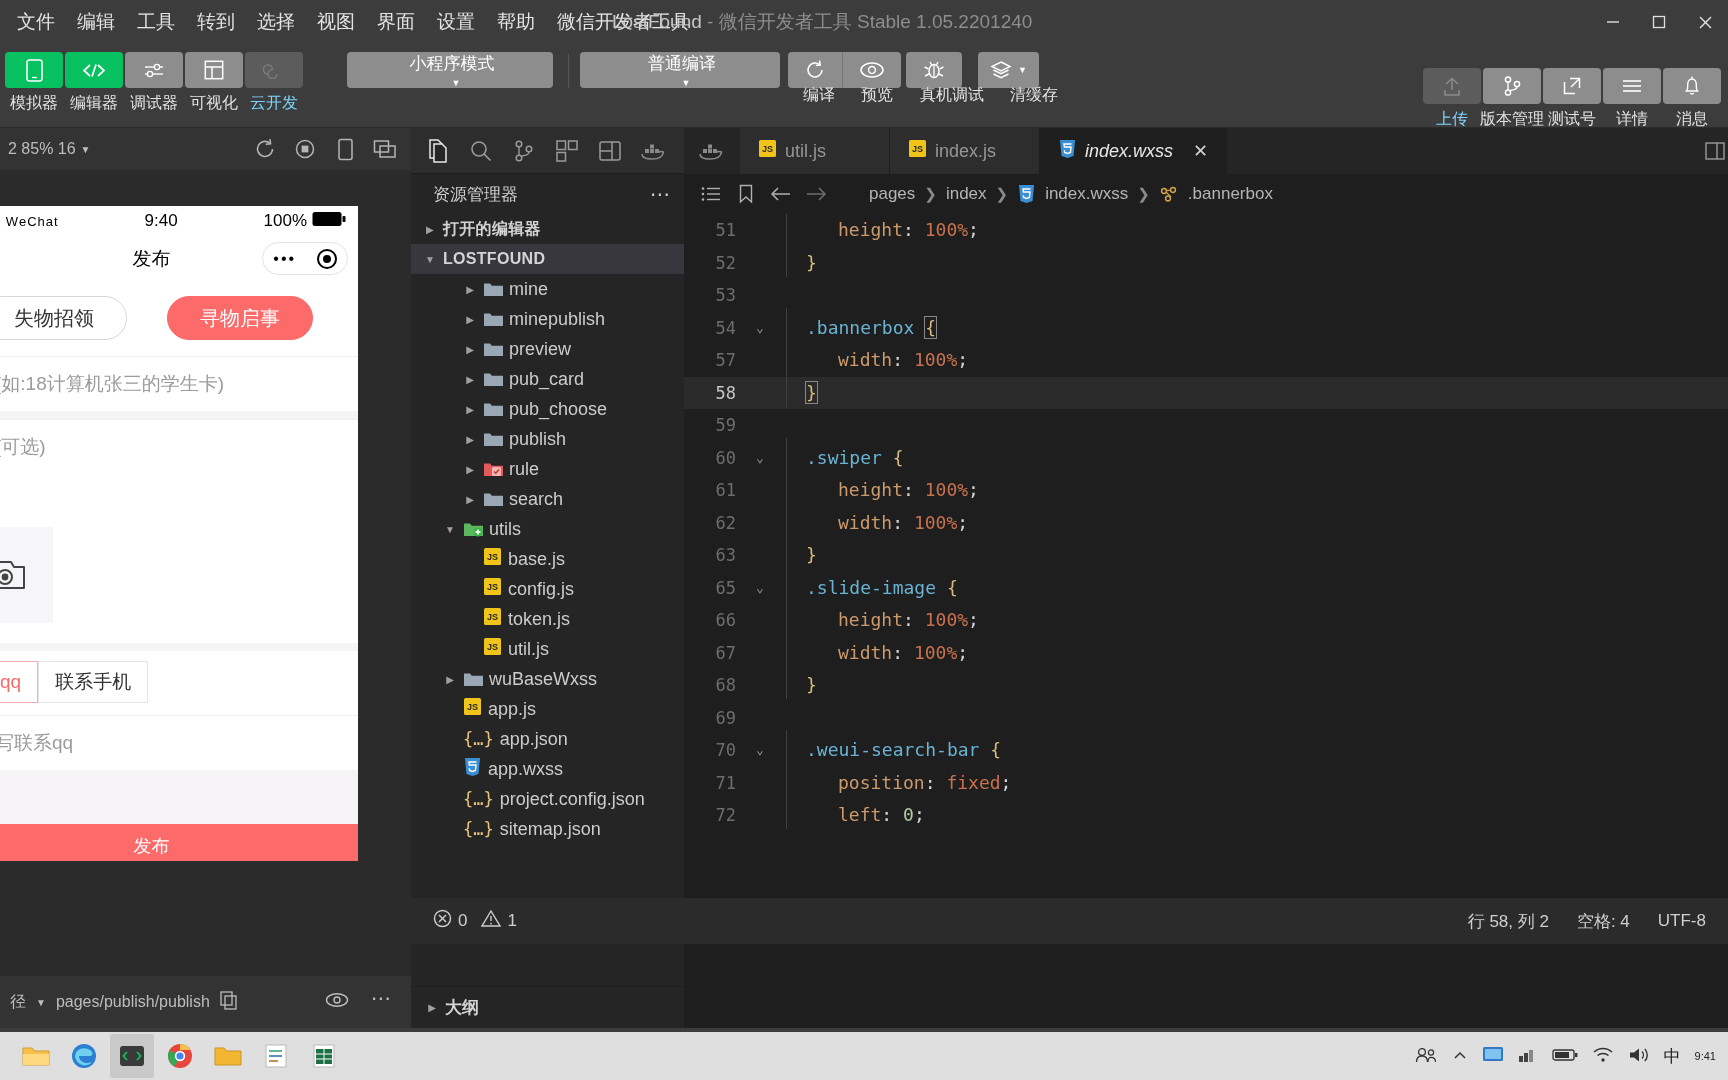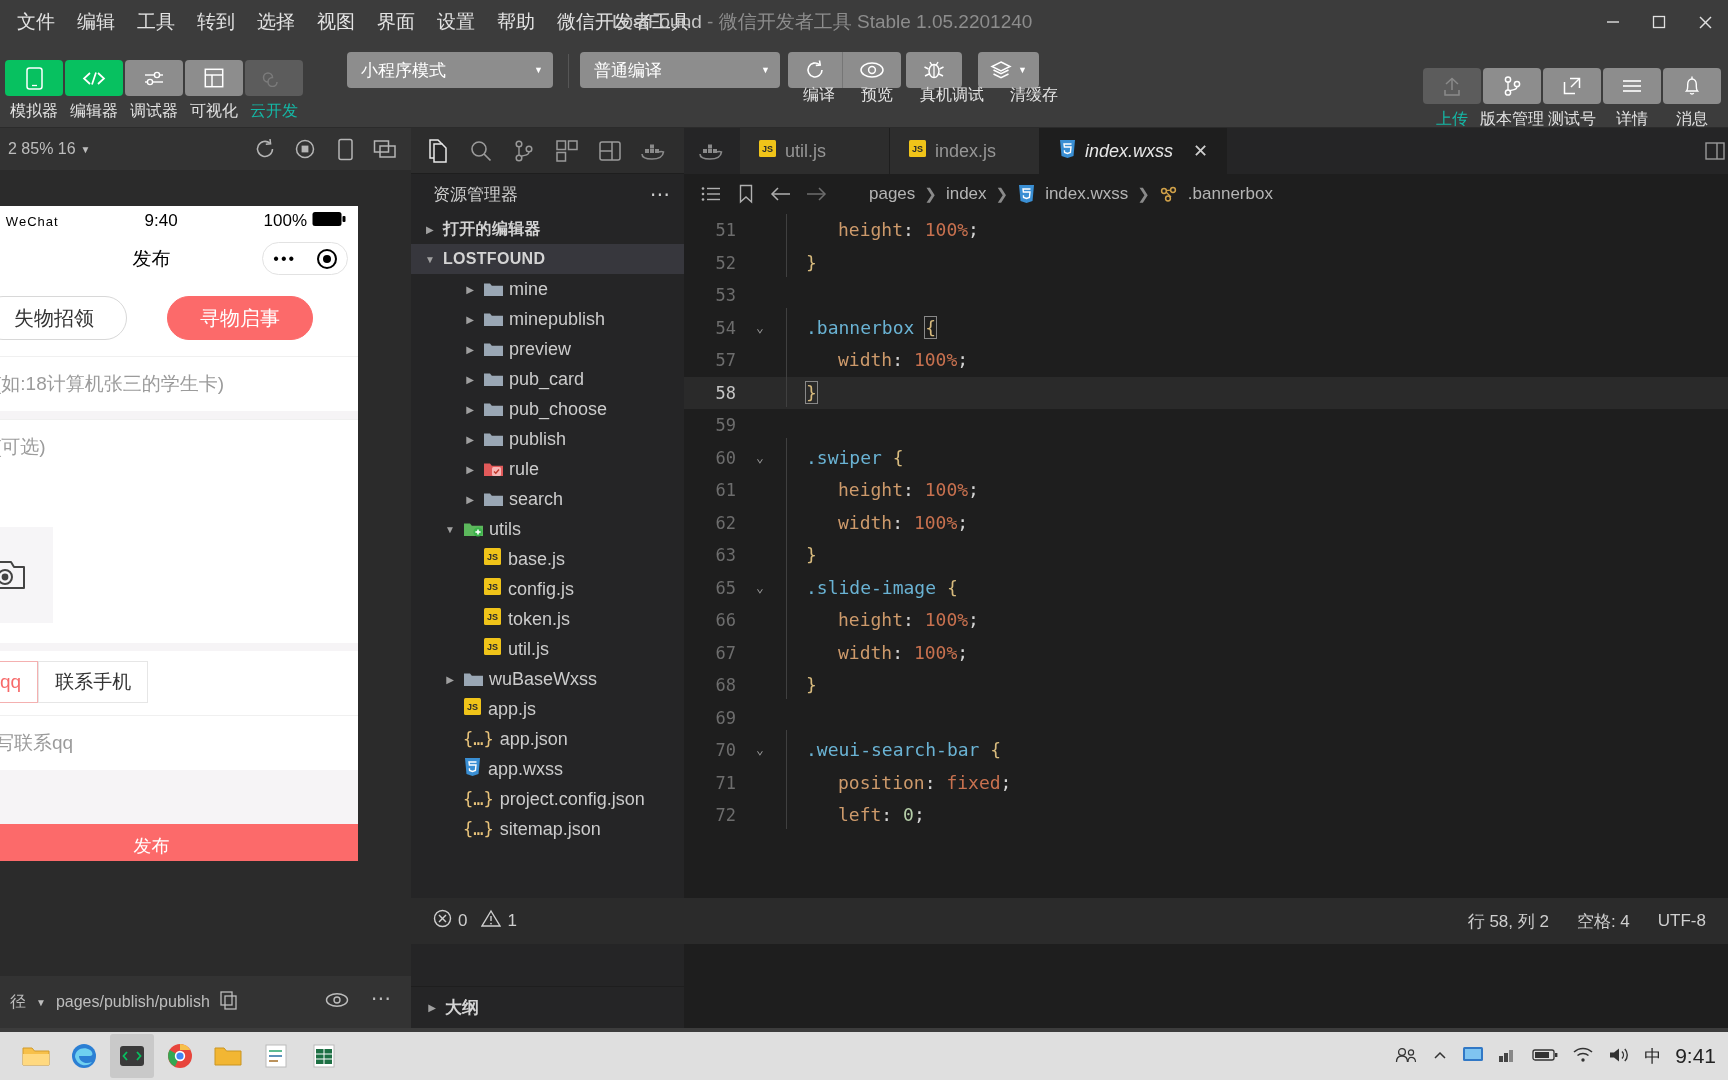--- a/index.html
+++ b/index.html
@@ -44,25 +44,25 @@
     width: 60px; cursor: default;
   }
   .tb-box {
     width: 58px; height: 36px; border-radius: 4px;
     background: #8d8d8d; display: flex; align-items: center; justify-content: center;
     color: #fff;
   }
   .tb-box.green { background: #07c160; }
   .tb-box.dim { background: #5c5c5c; }
   .tb-lbl { font-size: 16px; color: #e3e3e3; margin-top: 5px; white-space: nowrap; }
-  .tb-lbl.dim { color: #14b8a6; }
+  .tb-lbl.dim { color: #7dd3fc; }
   .select-box {
     height: 36px; border-radius: 4px; background: #8d8d8d;
     display: flex; align-items: center; justify-content: space-between;
-    padding: 0 10px 0 14px; color: #fff; font-size: 17px;
+    padding: 0 10px 0 14px; color: #fff; font-size: 17px; flex-direction: column;
   }
   .caret { font-size: 9px; margin-left: 8px; color: #fff; }
   .pill {
     height: 36px; border-radius: 4px; background: #8d8d8d;
     display: flex; align-items: center; overflow: hidden;
   }
   .pill .seg {
     height: 36px; padding: 0 16px; display: flex; align-items: center;
     justify-content: center; color: #fff;
     border-left: 1px solid #767676;
@@ -260,21 +260,21 @@
   .tb-apps { display: flex; align-items: center; gap: 4px; padding-left: 14px; }
   .app-ic {
     width: 44px; height: 44px; display: flex; align-items: center;
     justify-content: center; border-radius: 3px; position: relative;
   }
   .app-ic.active { background: #c9c9c9; }
   .tray {
     margin-left: auto; display: flex; align-items: center; gap: 14px;
     padding-right: 12px; color: #222; font-size: 15px;
   }
-  .clock { display: flex; flex-direction: column; align-items: center; line-height: 1.1; font-size: 21px; }
+  .clock { display: flex; flex-direction: column; align-items: center; line-height: 1.1; font-size: 11px; }
   .right-dock {
     position: absolute; top: 128px; right: 0; width: 26px; height: 46px;
     display:flex; align-items:center; justify-content:center; color:#9a9a9a;
   }
 </style>
 </head>
 <body>
 
 <div id="app">
 
@@ -308,21 +308,21 @@
     <div class="win-ctrl" style="right:0px;">
       <svg width="15" height="15" viewBox="0 0 15 15">
           <line x1="2" y1="2" x2="13" y2="13" stroke="#e0e0e0" stroke-width="1.4"></line>
           <line x1="13" y1="2" x2="2" y2="13" stroke="#e0e0e0" stroke-width="1.4"></line>
         </svg>
     </div>
   </div>
 
   <div class="toolbar">
 
-    <div class="tb-group" style="left:4px; top:16px;">
+    <div class="tb-group" style="left:4px; top:8px;">
       <div class="tb-btn">
         <div class="tb-box green">
           <svg width="17" height="23" viewBox="0 0 17 23">
               <rect x="1" y="1" width="15" height="21" rx="2.5" fill="none" stroke="#fff" stroke-width="1.5"></rect>
               <line x1="6" y1="18.5" x2="11" y2="18.5" stroke="#fff" stroke-width="1.3"></line>
             </svg>
         </div>
         <div class="tb-lbl">模拟器</div>
       </div>
       <div class="tb-btn">

